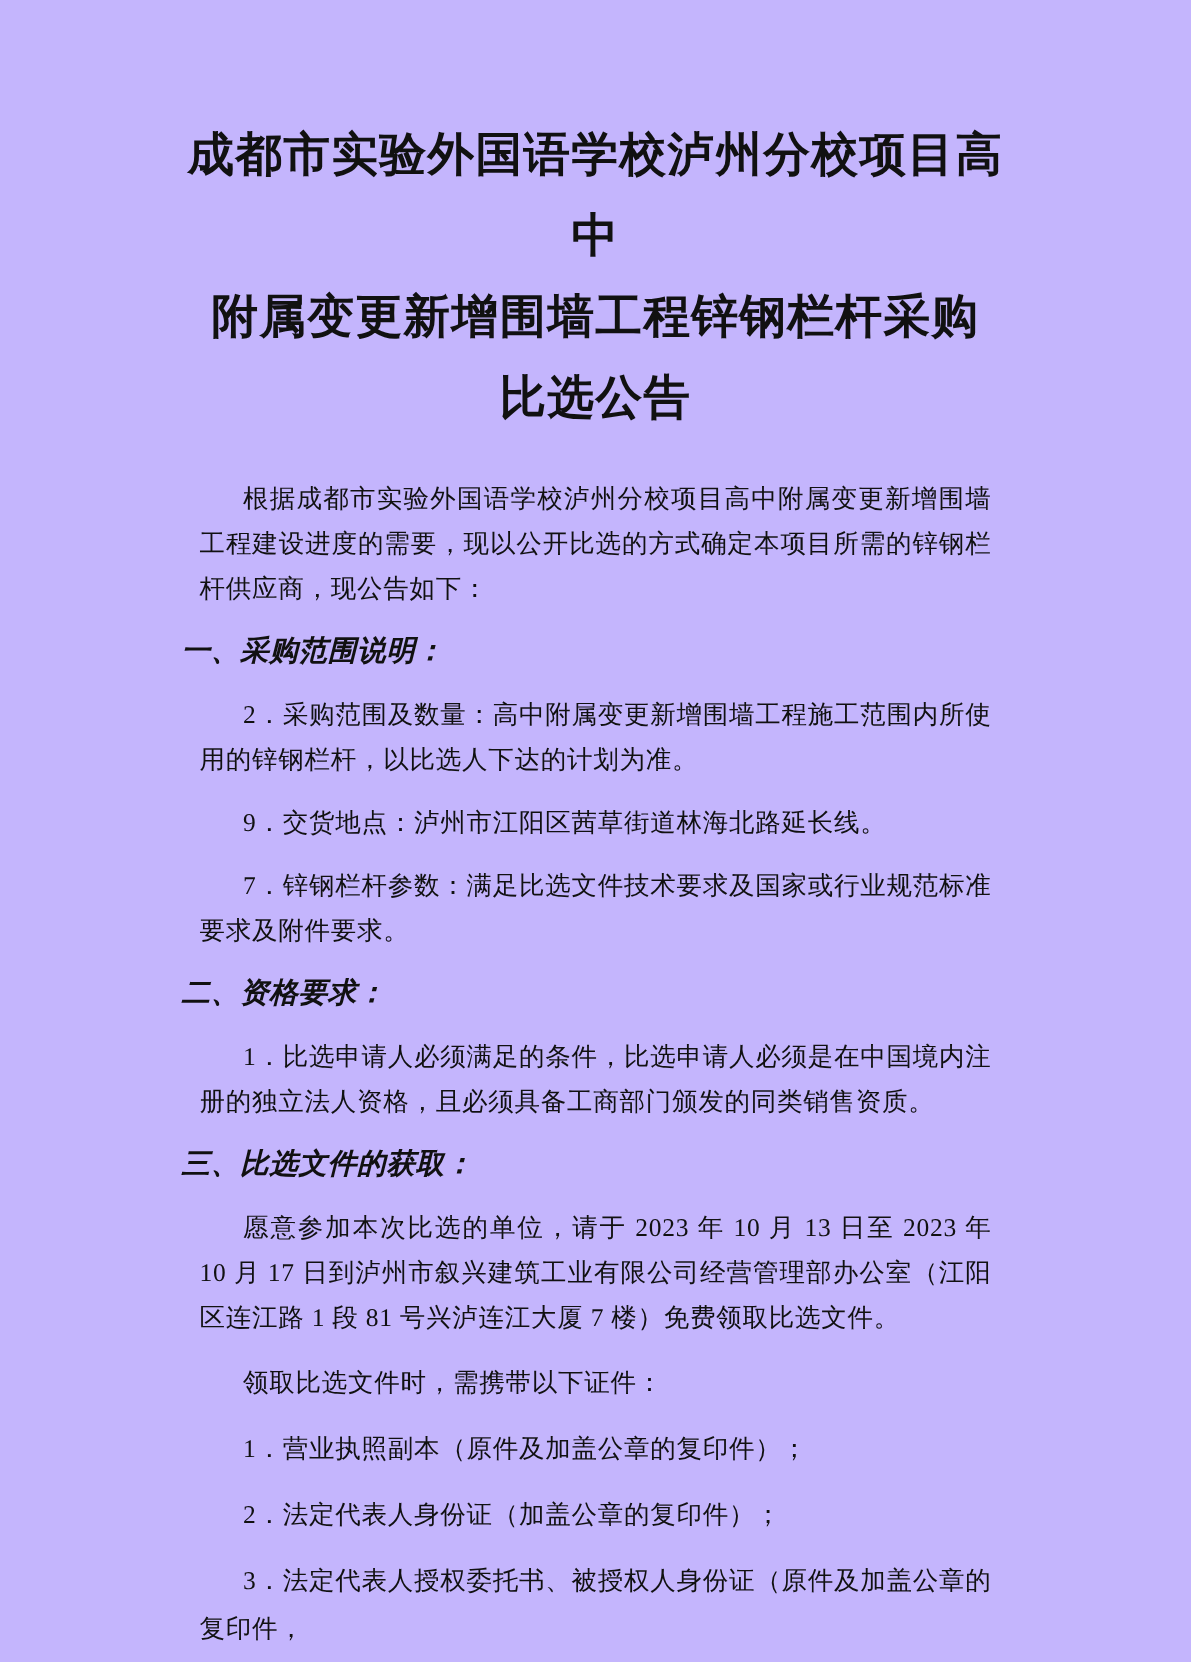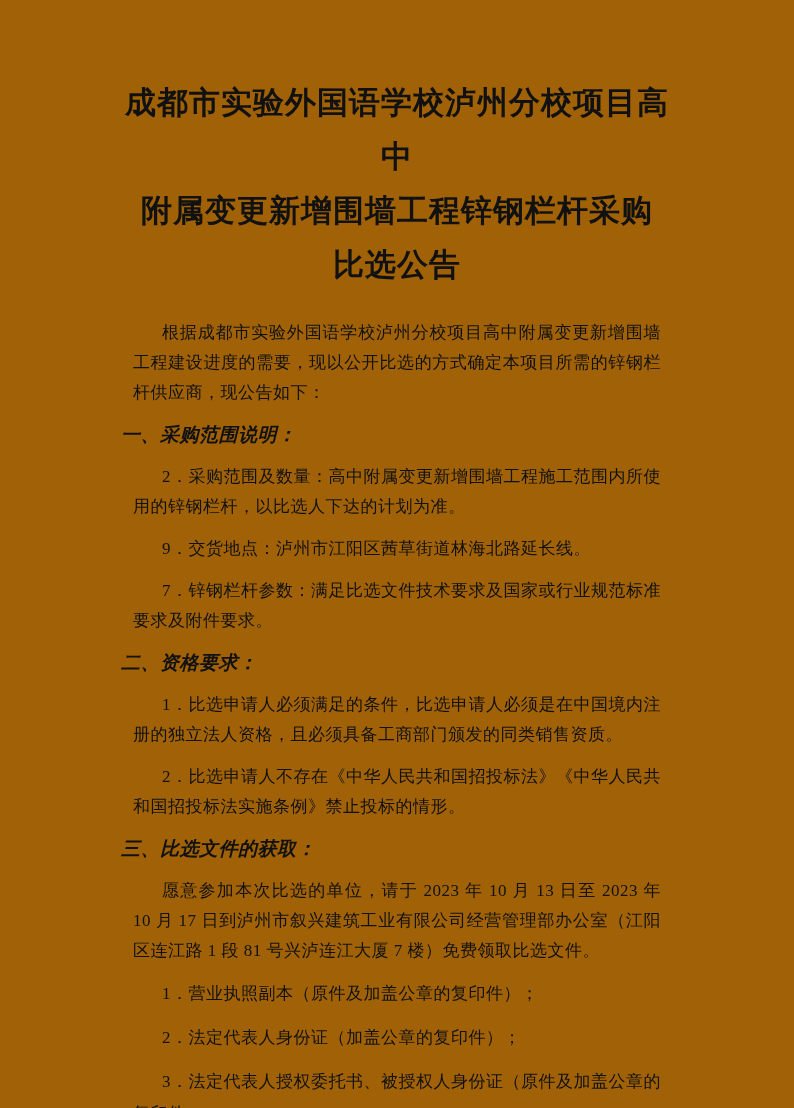--- a/index.html
+++ b/index.html
@@ -5,21 +5,21 @@
   html, body {
     margin: 0;
     padding: 0;
     background: #ffffff;
   }
   .page {
     position: relative;
     width: 794px;
     height: 1108px;
     margin: 0 auto;
-    background: #a16207;
+    background: #c4b5fd;
     box-sizing: border-box;
     padding: 76px 121px 40px 121px;
     color: #111111;
     font-family: "Liberation Serif", "DejaVu Serif", serif;
     overflow: hidden;
   }
   .doc-title {
     font-size: 31px;
     font-weight: bold;
     line-height: 54px;
@@ -65,23 +65,23 @@
 
   <p class="para">根据成都市实验外国语学校泸州分校项目高中附属变更新增围墙工程建设进度的需要，现以公开比选的方式确定本项目所需的锌钢栏杆供应商，现公告如下：</p>
 
   <h2 class="sec-heading">一、采购范围说明：</h2>
   <p class="para">2．采购范围及数量：高中附属变更新增围墙工程施工范围内所使用的锌钢栏杆，以比选人下达的计划为准。</p>
   <p class="para">9．交货地点：泸州市江阳区茜草街道林海北路延长线。</p>
   <p class="para">7．锌钢栏杆参数：满足比选文件技术要求及国家或行业规范标准要求及附件要求。</p>
 
   <h2 class="sec-heading">二、资格要求：</h2>
   <p class="para">1．比选申请人必须满足的条件，比选申请人必须是在中国境内注册的独立法人资格，且必须具备工商部门颁发的同类销售资质。</p>
-  <p class="para">2．比选申请人不存在《中华人民共和国招投标法》《中华人民共和国招投标法实施条例》禁止投标的情形。</p>
 
   <h2 class="sec-heading">三、比选文件的获取：</h2>
   <p class="para">愿意参加本次比选的单位，请于 2023 年 10 月 13 日至 2023 年 10 月 17 日到泸州市叙兴建筑工业有限公司经营管理部办公室（江阳区连江路 1 段 81 号兴泸连江大厦 7 楼）免费领取比选文件。</p>
   <div class="sec3-extra">
+    <p class="para">领取比选文件时，需携带以下证件：</p>
     <p class="para">1．营业执照副本（原件及加盖公章的复印件）；</p>
     <p class="para">2．法定代表人身份证（加盖公章的复印件）；</p>
     <p class="para">3．法定代表人授权委托书、被授权人身份证（原件及加盖公章的复印件，</p>
   </div>
 
 </div>
 
 </body></html>

